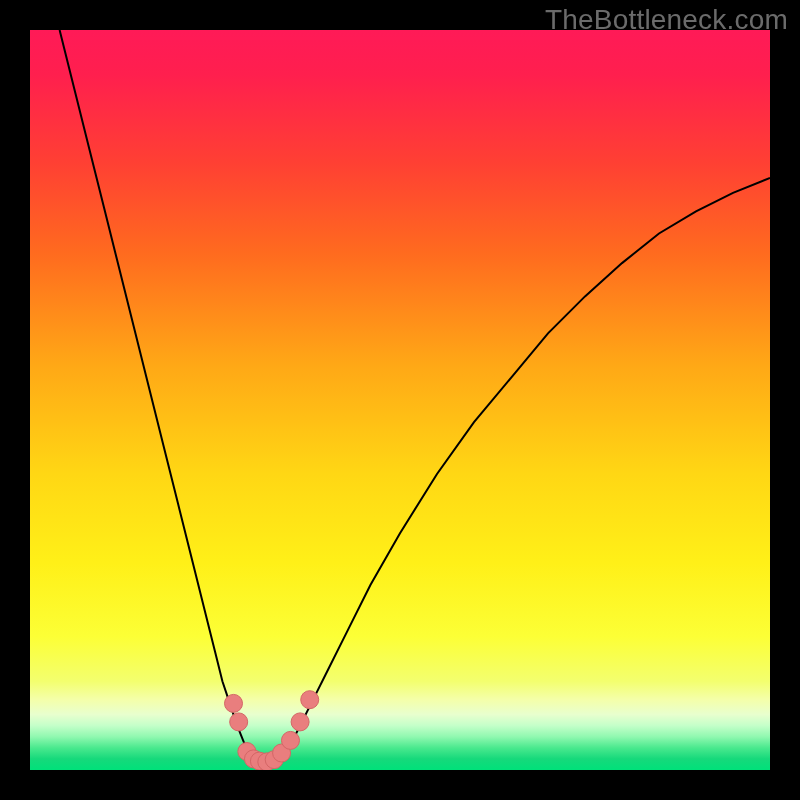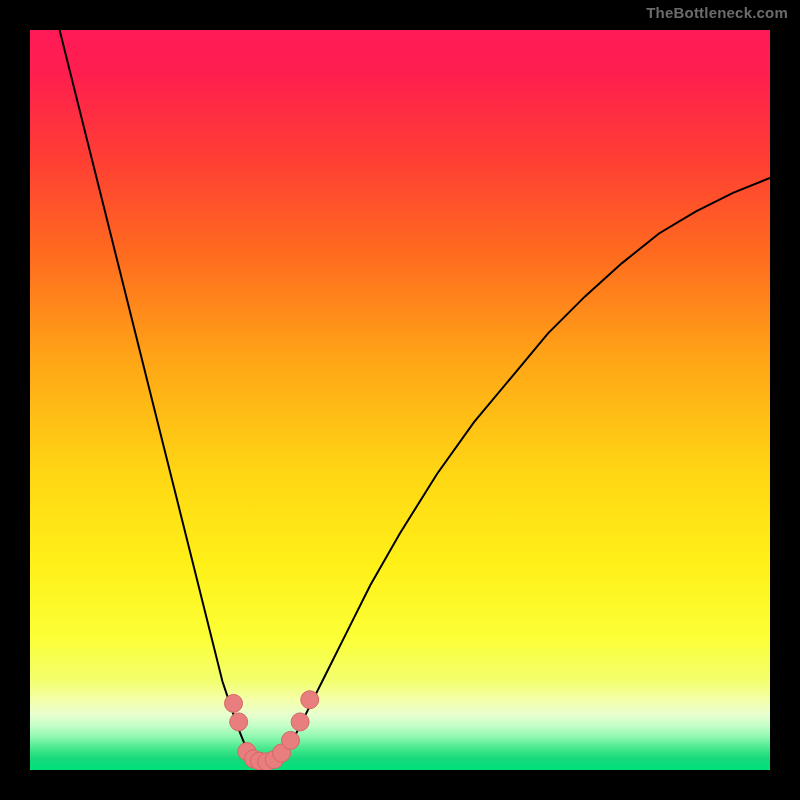--- a/index.html
+++ b/index.html
@@ -25,22 +25,22 @@
     top: 30px;
     width: 740px;
     height: 740px;
     overflow: hidden;
   }
   .watermark {
     position: absolute;
     top: 4px;
     right: 12px;
     color: #6b6b6b;
-    font-size: 15px;
-    font-weight: 700;
+    font-size: 28px;
+    font-weight: 400;
     letter-spacing: 0.2px;
     user-select: none;
   }
   svg { display: block; }
 </style>
 </head>
 <body>
 
 <div class="frame">
 

